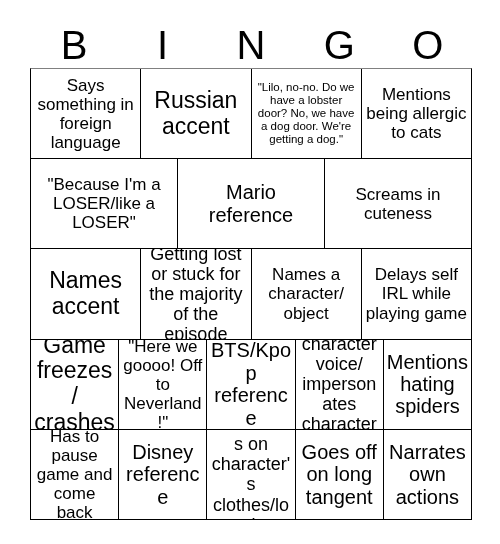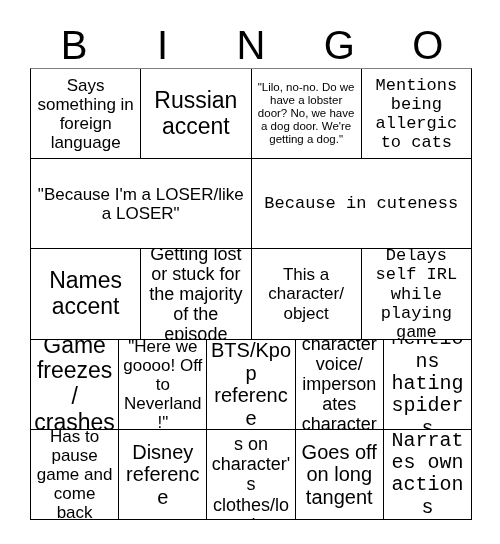--- a/index.html
+++ b/index.html
@@ -79,21 +79,20 @@
     align-items: center;
     justify-content: center;
     text-align: center;
     padding: 2px 3px;
     overflow: hidden;
     min-width: 0;
     background: #ffffff;
   }
   .bingo-cell:last-child {
     border-right: none;
-    font-family: Liberation Mono, monospace;
   }
   .cell-text {
     display: block;
     width: 100%;
     line-height: 1.12;
     word-wrap: break-word;
     overflow-wrap: break-word;
     hyphens: none;
   }
 
@@ -132,34 +131,37 @@
         </div>
       <div class="bingo-cell fs-m">
           <span class="cell-text">Mentions being allergic to cats</span>
         </div>
     </div>
 
     <div class="bingo-row">
       <div class="bingo-cell fs-m">
           <span class="cell-text">"Because I'm a LOSER/like a LOSER"</span>
         </div>
-      <div class="bingo-cell fs-m">
-          <span class="cell-text">Because in cuteness</span>
+      <div class="bingo-cell fs-l">
+          <span class="cell-text">Mario reference</span>
+        </div>
+      <div class="bingo-cell fs-m">
+          <span class="cell-text">Screams in cuteness</span>
         </div>
     </div>
 
     <div class="bingo-row">
       <div class="bingo-cell fs-xl">
           <span class="cell-text">Names accent</span>
         </div>
       <div class="bingo-cell fs-s">
           <span class="cell-text">Getting lost or stuck for the majority of the episode</span>
         </div>
       <div class="bingo-cell fs-m">
-          <span class="cell-text">This a character/ object</span>
+          <span class="cell-text">Names a character/ object</span>
         </div>
       <div class="bingo-cell fs-m">
           <span class="cell-text">Delays self IRL while playing game</span>
         </div>
     </div>
 
     <div class="bingo-row">
       <div class="bingo-cell fs-xl">
           <span class="cell-text">Game freezes/ crashes</span>
         </div>

